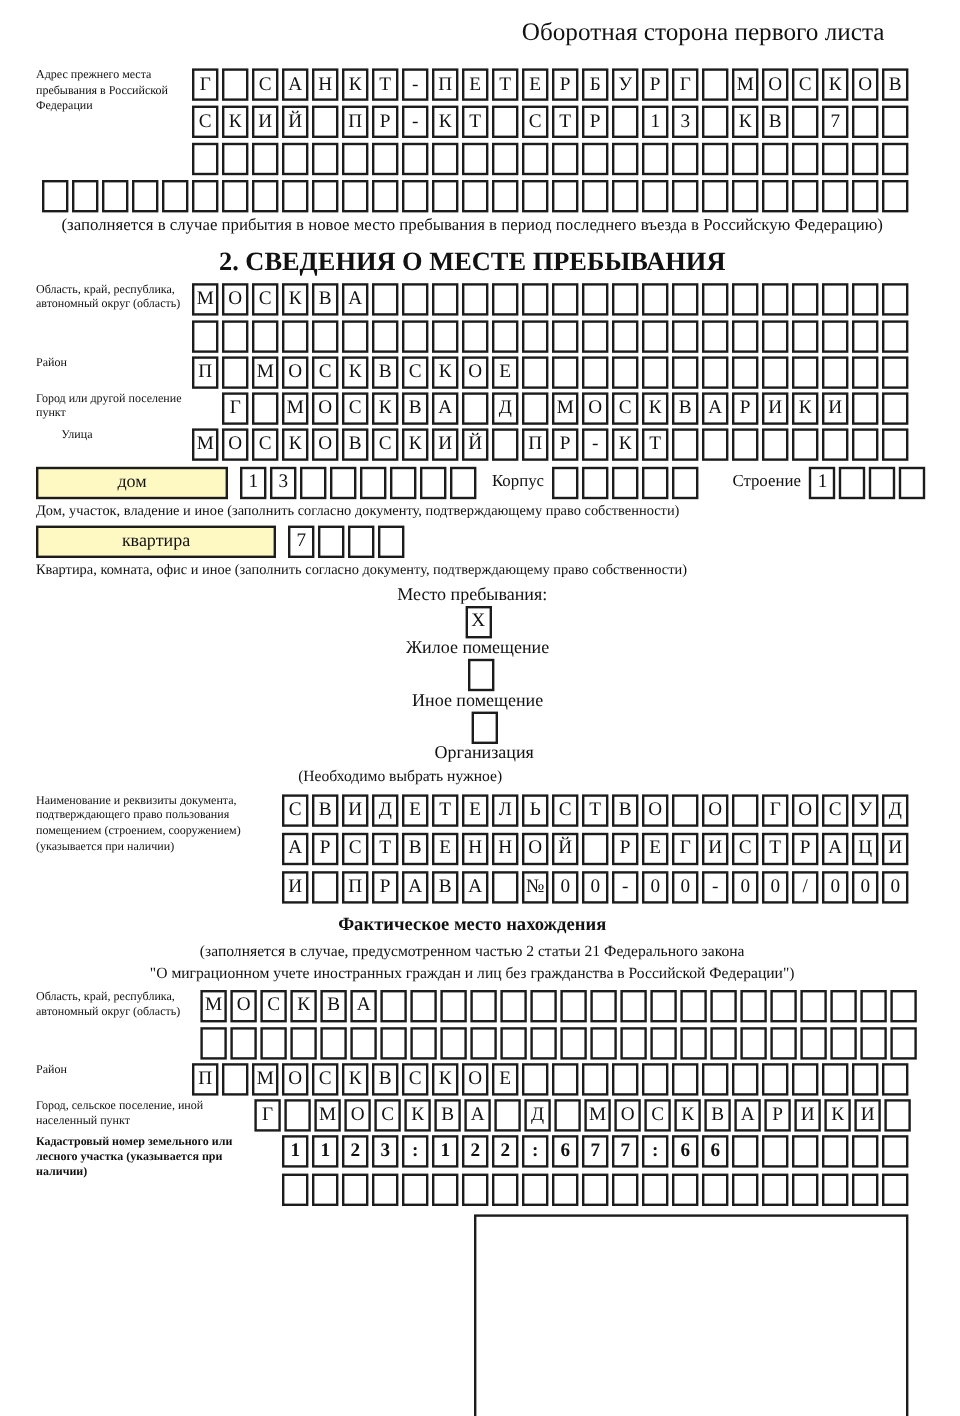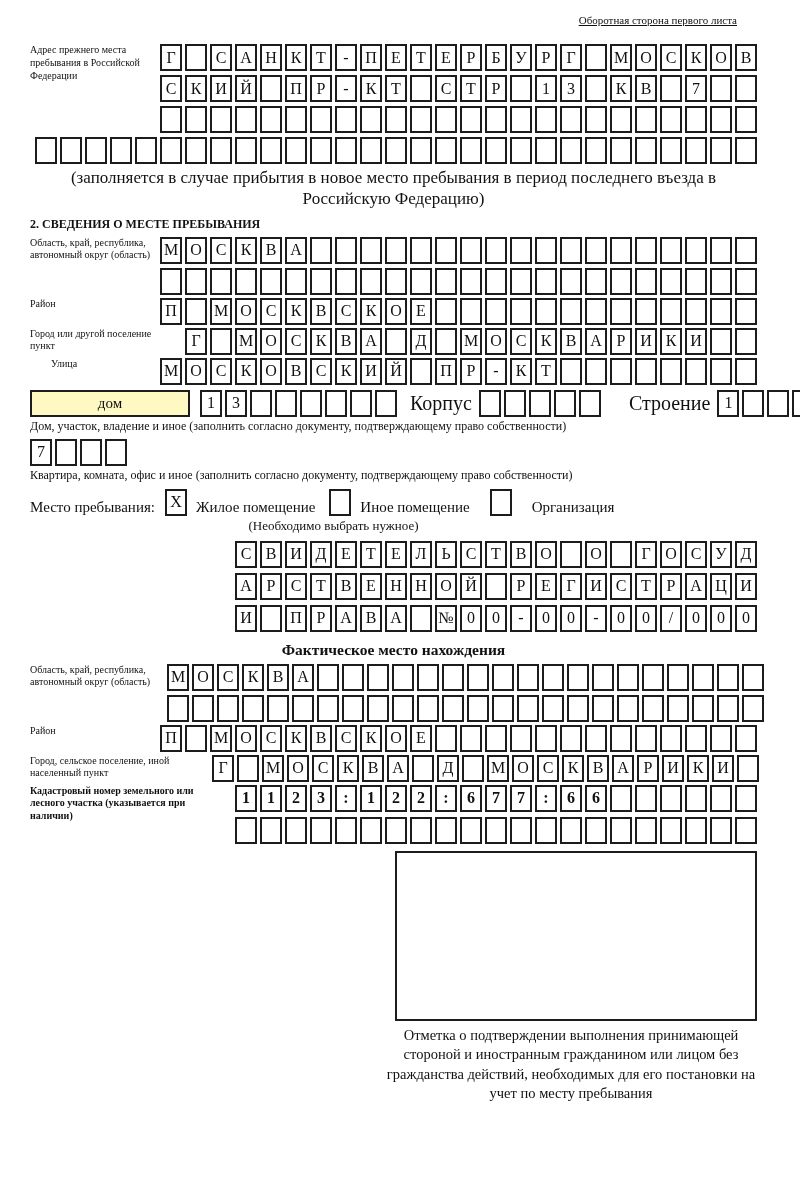--- a/index.html
+++ b/index.html
@@ -3,56 +3,56 @@
 <meta charset="utf-8">
 <style>
   * { margin:0; padding:0; box-sizing:border-box; }
   html,body { background:#ffffff; }
   body {
     width:800px; height:1180px; overflow:hidden;
     font-family:"Liberation Serif", serif; color:#111;
   }
   .page { width:800px; height:1180px; padding:0 43px 0 30px; position:relative; }
 
-  .header-note { padding-top:14px; padding-right:20px; text-align:right; font-size:11px;text-decoration:underline; }
+  .header-note { padding-top:14px; padding-right:20px; text-align:right; font-size:21px; }
 
   .field { display:flex; align-items:flex-start; }
   .label { font-size:10px; line-height:1.28; flex:0 0 auto; }
   .rows { margin-left:auto; display:flex; flex-direction:column; gap:4px; align-items:flex-end; }
   .box-row { display:flex; gap:3px; justify-content:flex-end; }
   .char-box {
     width:22px; height:27px; border:2px solid #1c1c1c; background:#fff;
     display:flex; align-items:center; justify-content:center;
     font-size:16px; line-height:1; flex:0 0 auto;
   }
-  .caption { font-size:17px; line-height:1.25; }
+  .caption { font-size:14px; line-height:1.25; }
   .center { text-align:center; }
 
   .prev-block { margin-top:18px; }
   .fullrow { margin-top:4px; }
   .prev-note { margin-top:3px; }
 
-  .section-title { margin-top:7px; font-weight:bold; font-size:12px; }
+  .section-title { margin-top:7px; text-align:center; font-weight:bold; font-size:22px; }
 
   .f-region  { margin-top:5px; }
   .f-district{ margin-top:3px; }
   .f-city    { margin-top:3px; }
   .f-street  { margin-top:3px;margin-left:21px; }
 
   .inline-row { display:flex; align-items:center; margin-top:5px; }
   .wide-box {
     border:2px solid #1c1c1c; height:27px; display:flex; align-items:center;
     justify-content:center; font-size:15px; background:#fef9c3; flex:0 0 auto;
   }
   .dom-box { width:160px; margin-right:10px; }
   .kv-box  { width:200px; margin-right:10px; }
-  .inline-label { font-size:20px; margin:0 7px 0 13px; white-space:nowrap; }
+  .inline-label { font-size:14px; margin:0 7px 0 13px; white-space:nowrap; }
   .note-left { margin-top:2px; font-size:12px; }
 
-  .stay-row { display:flex; align-items:flex-end; margin-top:6px; font-size:15px; }
+  .stay-row { display:flex; align-items:center; margin-top:6px; font-size:15px;flex-direction:column; }
   .stay-row .char-box { margin-left:10px; }
   .stay-row .opt { margin-left:9px; white-space:nowrap; }
   .stay-row .opt-last { margin-left:20px;font-family:Liberation Serif, serif; }
   .stay-note { margin-top:2px; margin-right:120px; text-align:center; font-size:13px; }
 
   .f-document { margin-top:7px; }
   .f-document .rows { gap:5px; }
 
   .subtitle { margin-top:9px; text-align:center; font-weight:bold; font-size:15.5px; }
   .subnote  { margin-top:4px; text-align:center; font-size:13px; line-height:1.4; }
@@ -374,20 +374,21 @@
     <div class="box-row">
         <span class="char-box">1</span>
         <span class="char-box"></span>
         <span class="char-box"></span>
         <span class="char-box"></span>
       </div>
   </div>
   <div class="caption note-left">Дом, участок, владение и иное (заполнить согласно документу, подтверждающему право собственности)</div>
 
   <div class="inline-row">
+    <div class="wide-box kv-box">квартира</div>
     <div class="box-row">
         <span class="char-box">7</span>
         <span class="char-box"></span>
         <span class="char-box"></span>
         <span class="char-box"></span>
       </div>
   </div>
   <div class="caption note-left">Квартира, комната, офис и иное (заполнить согласно документу, подтверждающему право собственности)</div>
 
   <div class="stay-row">
@@ -395,20 +396,21 @@
     <span class="char-box">X</span>
     <span class="opt">Жилое помещение</span>
     <span class="char-box" style="margin-left:14px"></span>
     <span class="opt">Иное помещение</span>
     <span class="char-box" style="margin-left:20px"></span>
     <span class="opt opt-last">Организация</span>
   </div>
   <div class="stay-note">(Необходимо выбрать нужное)</div>
 
   <div class="field f-document">
+    <div class="label" style="width:205px">Наименование и реквизиты документа, подтверждающего право пользования помещением (строением, сооружением) (указывается при наличии)</div>
     <div class="rows">
       <div class="box-row">
           <span class="char-box">С</span>
           <span class="char-box">В</span>
           <span class="char-box">И</span>
           <span class="char-box">Д</span>
           <span class="char-box">Е</span>
           <span class="char-box">Т</span>
           <span class="char-box">Е</span>
           <span class="char-box">Л</span>
@@ -469,20 +471,24 @@
           <span class="char-box">0</span>
           <span class="char-box">/</span>
           <span class="char-box">0</span>
           <span class="char-box">0</span>
           <span class="char-box">0</span>
         </div>
     </div>
   </div>
 
   <div class="subtitle">Фактическое место нахождения</div>
+  <div class="subnote">
+    <div>(заполняется в случае, предусмотренном частью 2 статьи 21 Федерального закона</div>
+    <div>"О миграционном учете иностранных граждан и лиц без гражданства в Российской Федерации")</div>
+  </div>
 
   <div class="field f-region2">
     <div class="label" style="width:137px">Область, край, республика, автономный округ (область)</div>
     <div class="rows">
       <div class="box-row">
           <span class="char-box">М</span>
           <span class="char-box">О</span>
           <span class="char-box">С</span>
           <span class="char-box">К</span>
           <span class="char-box">В</span>

